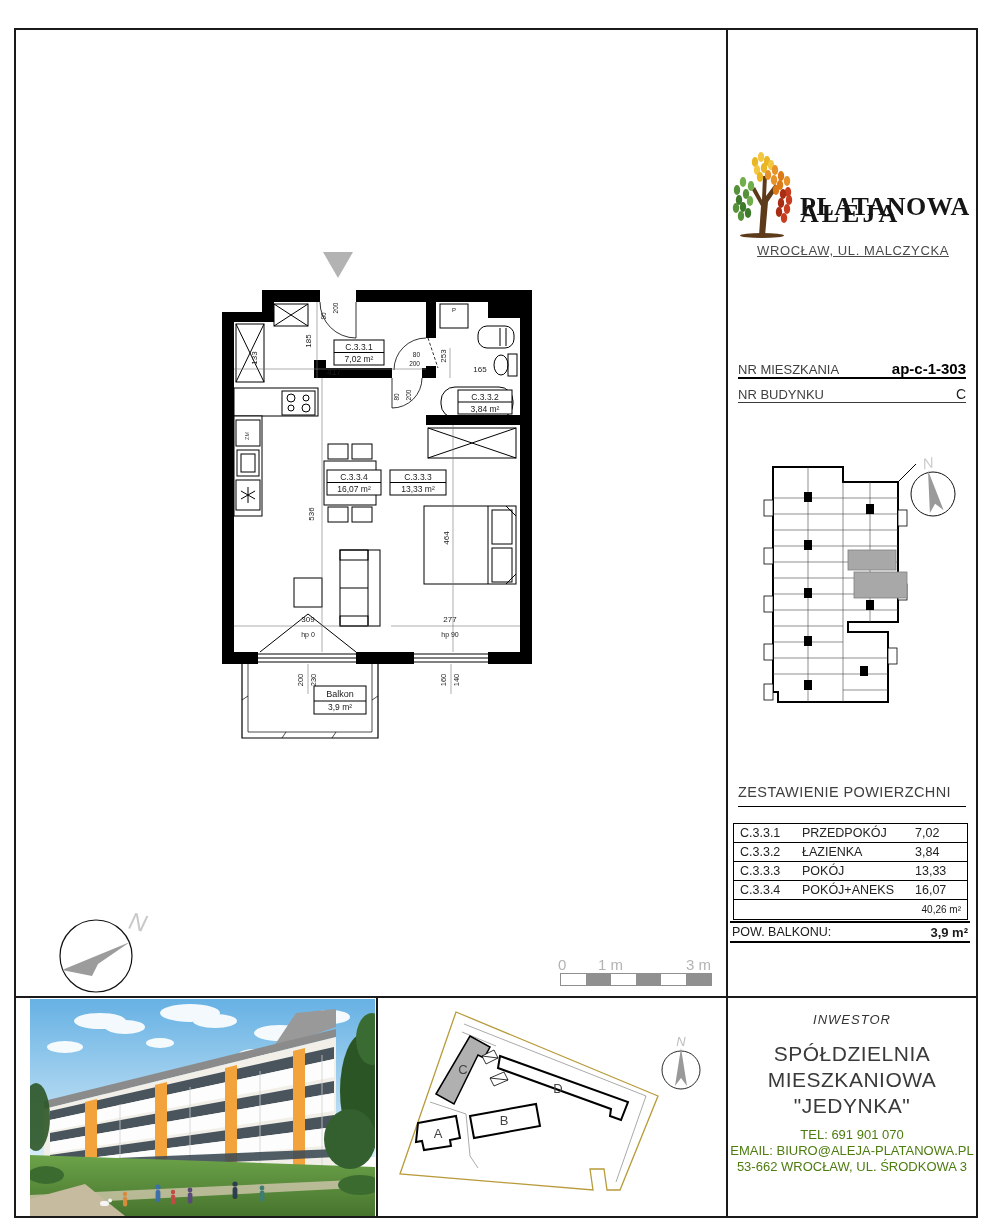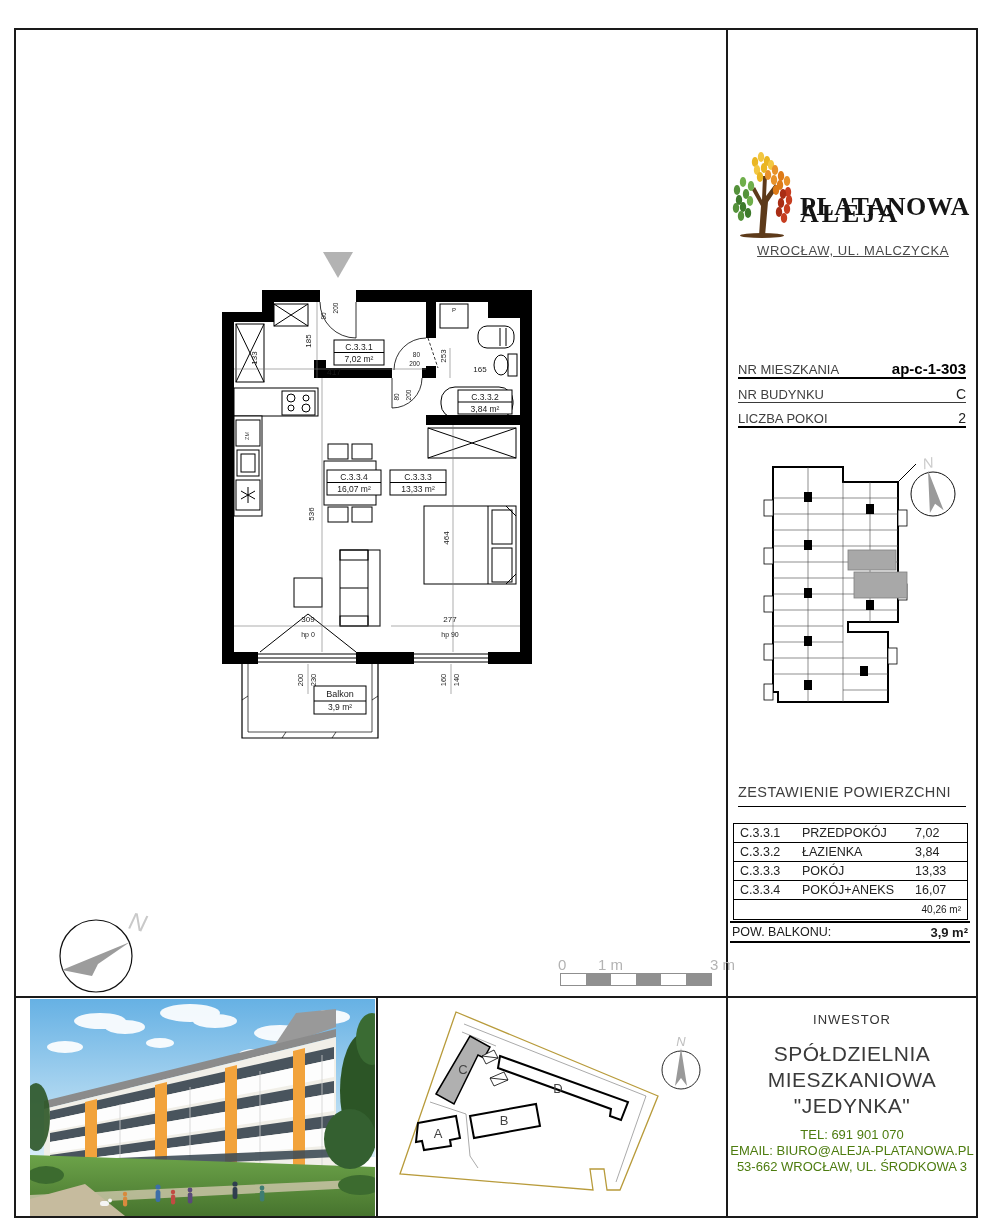--- a/index.html
+++ b/index.html
@@ -33,21 +33,21 @@
           padding-right:6px;font-weight:normal;font-size:10px;}
   .abalc{display:flex;justify-content:space-between;align-items:center;height:16px;
          border-top:2px solid #000;border-bottom:2px solid #000;font-size:12.5px;padding:1px 2px;}
   .abalc .bv{font-weight:bold;font-size:13px;}
   
   .sbar{display:flex;border:1px solid #8f8f8f;width:150px;height:11px;}
   .sbar div{width:25px;height:100%;}
   .slab{color:#b3b3b3;font-size:15px;}
   
   .inv{width:248px;text-align:center;color:#3c3c3c;}
-  .inv-h{font-size:13px;letter-spacing:1px;color:#333;}
+  .inv-h{font-size:13px;letter-spacing:1px;color:#333;font-style:italic;}
   .inv-n{font-size:21px;letter-spacing:.5px;color:#3a3a3a;line-height:26px;}
   .inv-s{font-size:13px;color:#4d7c0f;line-height:16px;}
 </style>
 </head>
 <body>
 
 <div class="page">
 
   <div class="abs frame" style="left:14px;top:28px;width:964px;height:1190px;box-sizing:border-box;"></div>
   <div class="abs vline" style="left:726px;top:28px;height:1190px;"></div>
@@ -233,21 +233,21 @@
   </svg>
 
   <svg class="abs" style="left:52px;top:906px;" width="100" height="92" viewBox="0 0 100 92">
     <circle cx="44" cy="50" r="36" fill="none" stroke="#111" stroke-width="1.2"></circle>
     <polygon points="10,64 78,36 46,58 40,70" fill="#9c9c9c"></polygon>
     <text transform="translate(84,24) rotate(14)" font-size="24" font-style="italic" fill="#c9c9c9" text-anchor="middle">N</text>
   </svg>
 
   <div class="abs slab" style="left:558px;top:956px;">0</div>
   <div class="abs slab" style="left:598px;top:956px;">1 m</div>
-  <div class="abs slab" style="left:710px;top:956px;">3 m</div>
+  <div class="abs slab" style="left:686px;top:956px;">3 m</div>
   <div class="abs sbar" style="left:560px;top:973px;">
     <div style="background:#fff;"></div>
       <div style="background:#909090;"></div>
       <div style="background:#fff;"></div>
     <div style="background:#909090;"></div>
       <div style="background:#fff;"></div>
       <div style="background:#909090;"></div>
   </div>
 
   <svg class="abs" style="left:730px;top:150px;" width="64" height="88" viewBox="0 0 64 88">
@@ -293,24 +293,20 @@
 
   <div class="abs" style="left:738px;top:354px;width:228px;">
     <div class="irow thick">
       <span class="ilabel">NR MIESZKANIA</span>
       <span class="ival big">ap-c-1-303</span>
     </div>
     <div class="irow">
       <span class="ilabel">NR BUDYNKU</span>
       <span class="ival">C</span>
     </div>
-    <div class="irow thick">
-      <span class="ilabel">LICZBA POKOI</span>
-      <span class="ival">2</span>
-    </div>
   </div>
 
   <svg class="abs" style="left:748px;top:452px;" width="230" height="300" viewBox="0 0 230 300">
     <circle cx="185" cy="42" r="22" fill="none" stroke="#111" stroke-width="1"></circle>
     <g transform="rotate(-12 185 42)">
       <polygon points="185,18 192,60 185,52 178,60" fill="#9a9a9a"></polygon>
     </g>
     <text transform="translate(181,16) rotate(-12)" font-size="15" font-style="italic" fill="#cccccc" text-anchor="middle">N</text>
 
     <path d="M25,15 H95 V30 H150 V170 H100 V180 H140 V250 H30 V240 H25 Z" fill="#fff" stroke="#000" stroke-width="2"></path>

